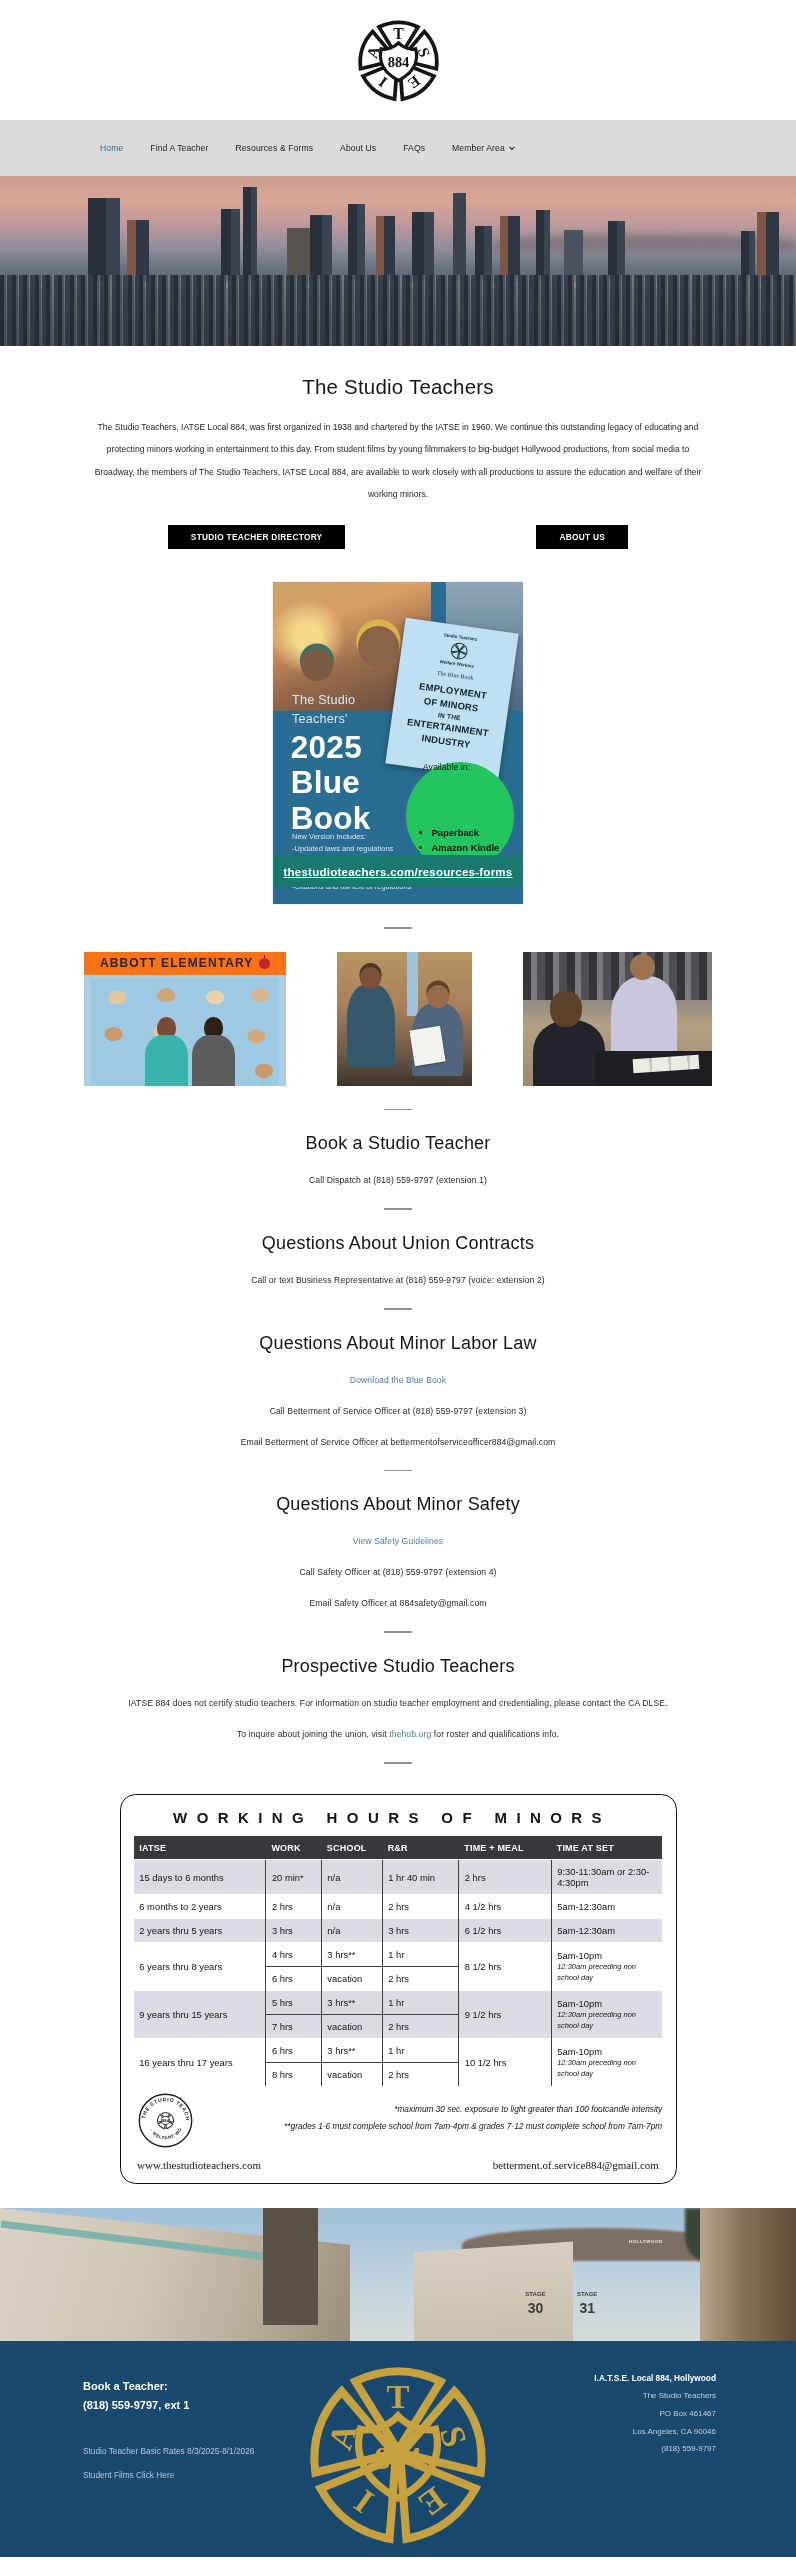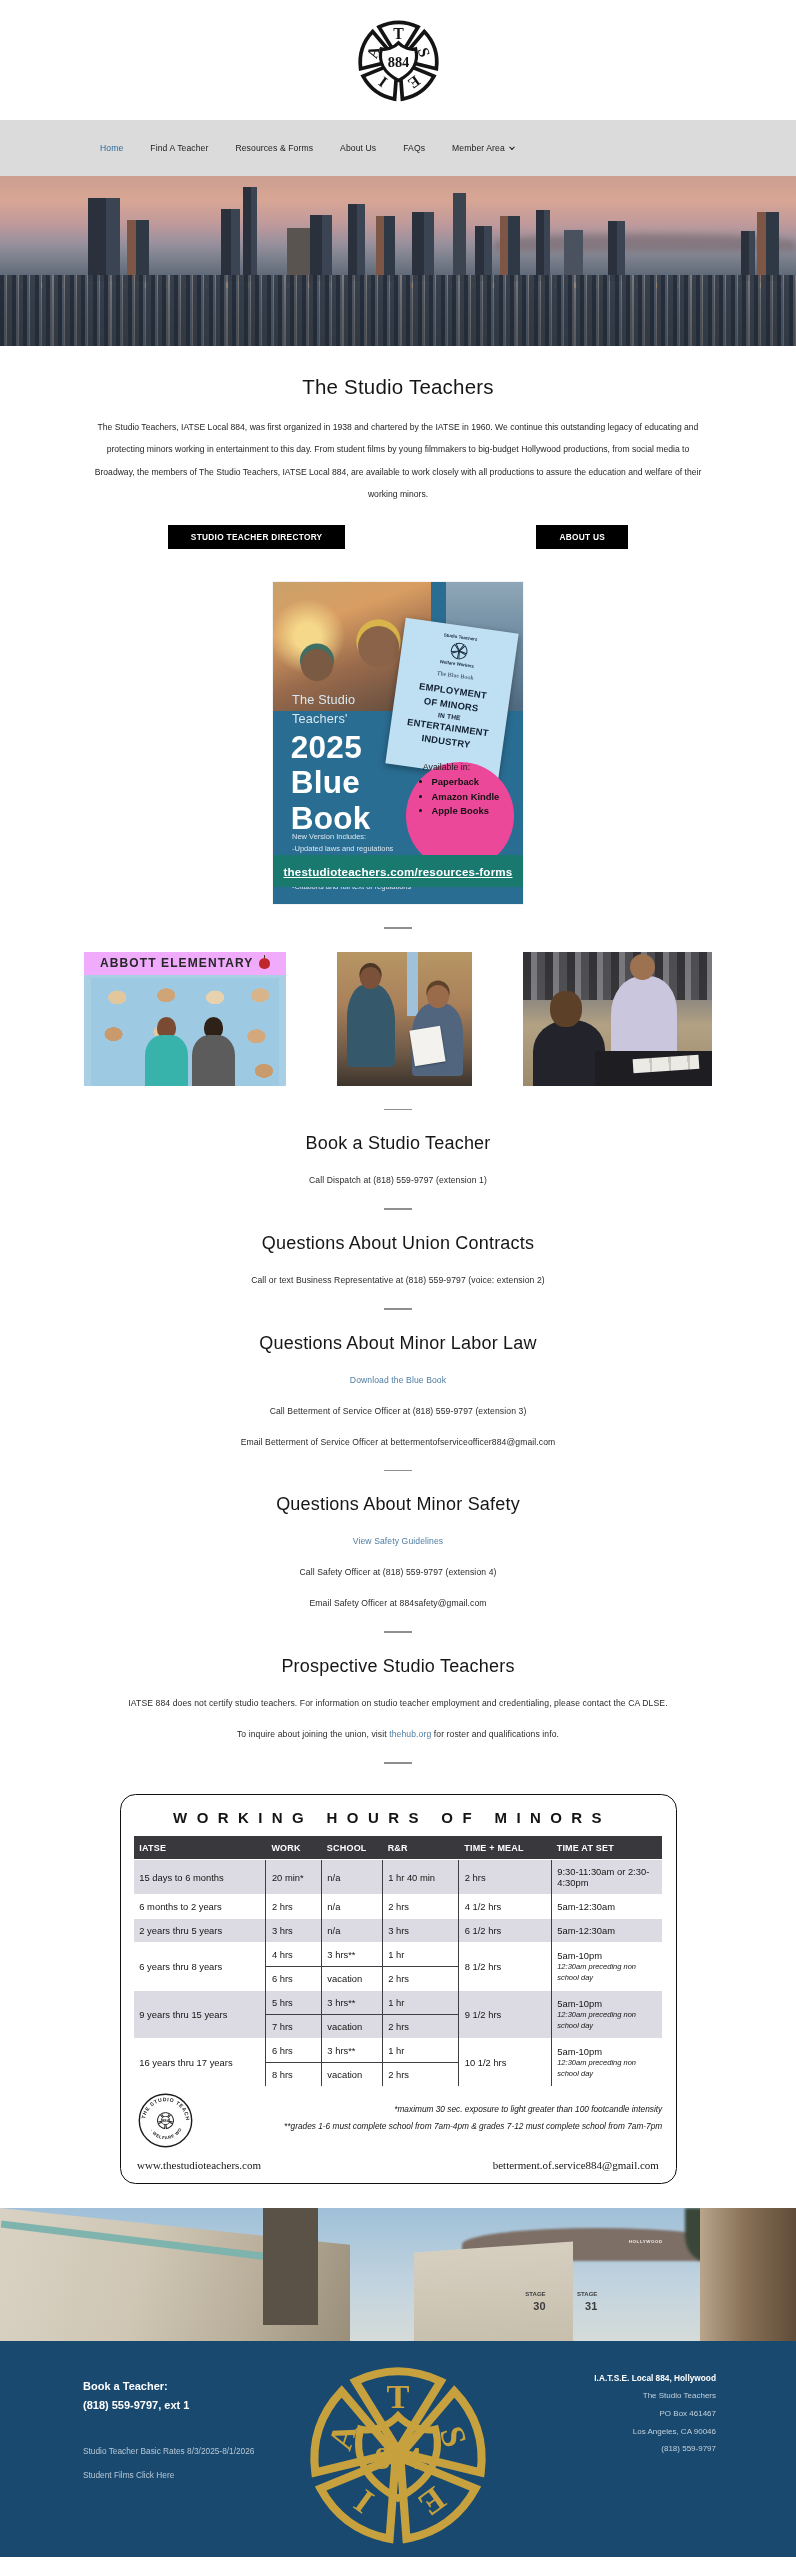--- a/index.html
+++ b/index.html
@@ -55,37 +55,37 @@
   .promo-brand { position:absolute; left:19px; top:109px; color:#d9e8f1; font-size:12.7px; letter-spacing:0.2px; line-height:1.5; }
   .promo-big { position:absolute; left:17.7px; top:148px; color:#fff; font-weight:bold; font-size:31.5px; line-height:1.12; letter-spacing:0.3px; }
   .book-cover { position:absolute; right:14.4px; top:43px; width:114px; height:147px; background:#bfe0f3; transform:rotate(8deg);
     box-shadow:0 2.2px 7.7px rgba(0,0,0,.35); display:flex; flex-direction:column; align-items:center; padding-top:8.8px; }
   .book-cover .mini-mark { color:#17293a; font-size:4.4px; font-weight:bold; text-align:center; line-height:1.4; }
   .book-cover .mini-star { width:19px; height:19px; color:#17293a; margin:1.1px auto; }
   .mini-star .arm { fill:none; stroke:#17293a; stroke-width:10; }
   .book-cover .bb-sub { font-family:"Liberation Serif", serif; color:#17293a; font-size:6px; margin-top:4.4px; }
   .book-cover .bb-title { margin-top:6.6px; text-align:center; color:#101f30; font-weight:bold; font-size:9.4px; line-height:1.45; letter-spacing:0.2px; }
   .book-cover .bb-title .small { font-size:6.6px; }
-  .badge-circle { position:absolute; right:8.8px; top:180px; width:108px; height:108px; border-radius:50%; background:#ec4899;
-    display:flex; flex-direction:column; justify-content:flex-start; padding-left:16.6px; }
+  .badge-circle { position:absolute; right:8.8px; top:180px; width:108px; height:108px; border-radius:50%; background:#22c55e;
+    display:flex; flex-direction:column; justify-content:space-between; padding-left:16.6px; }
   .badge-circle .avail { font-size:8.8px; color:#1c1c1c; margin-bottom:3.3px; }
   .badge-circle ul { list-style:disc; margin-left:8.8px; }
   .badge-circle li { font-size:9.4px; font-weight:bold; color:#111; line-height:1.55; }
   .includes { position:absolute; left:19px; top:249px; color:#d7e7f0; font-size:7.5px; line-height:1.65; }
   .promo-band { position:absolute; left:0; right:0; bottom:16.6px; height:32px; background:#19796f; display:flex; align-items:center; justify-content:center; }
   .promo-band a { color:#fff; font-weight:bold; font-size:11.6px; text-decoration:underline; letter-spacing:0.2px; cursor:pointer; }
 
   
   .divider { width:28px; height:1.7px; background:#8f8f8f; margin:23px auto; }
 
   
   .photo-row { display:flex; justify-content:center; gap:51px; align-items:stretch; height:134px; }
   .photo { position:relative; overflow:hidden; }
   .photo-abbott { width:202px; background:#a9cfe4; }
-  .abbott-band { position:absolute; top:0; left:0; right:0; height:23px; background:#f0abfc; display:flex; align-items:center; justify-content:center; gap:5.5px; }
+  .abbott-band { position:absolute; top:0; left:0; right:0; height:23px; background:#f97316; display:flex; align-items:center; justify-content:center; gap:5.5px; }
   .abbott-band .sign { font-weight:bold; font-size:12px; letter-spacing:1.1px; color:#262626; }
   .apple { width:11px; height:11px; background:#c0272d; border-radius:50% 50% 46% 46%; position:relative; }
   .apple:before { content:""; position:absolute; top:-2.8px; left:5px; width:1.1px; height:3.3px; background:#4a3a22; }
   .abbott-board { position:absolute; top:26.5px; left:6.6px; right:6.6px; bottom:0; background:#9ec9e2;
     background-image:
       radial-gradient(ellipse 14.4px 11px at 14% 18%, #e2c69c 62%, transparent 64%),
       radial-gradient(ellipse 14.4px 11px at 40% 16%, #cfa477 62%, transparent 64%),
       radial-gradient(ellipse 14.4px 11px at 66% 18%, #e8d2ae 62%, transparent 64%),
       radial-gradient(ellipse 14.4px 11px at 90% 16%, #d8b48a 62%, transparent 64%),
       radial-gradient(ellipse 14.4px 11px at 12% 52%, #c89a6c 62%, transparent 64%),
@@ -143,21 +143,21 @@
   .footer-photo { height:133px; position:relative; overflow:hidden; background:#a9c3d6; }
   .fp-sky { position:absolute; inset:0; background:linear-gradient(180deg,#9fc0d8 0%,#c3d4df 60%,#d5dbd8 100%); }
   .fp-hill { position:absolute; left:58%; top:20px; width:34%; height:33px; background:#7d6f66; border-radius:50% 50% 0 0; filter:blur(1.1px); }
   .fp-holly { position:absolute; left:79%; top:31px; font-size:4.4px; font-weight:bold; color:#f0efe8; letter-spacing:0.6px; }
   .fp-wall-left { position:absolute; left:0; top:0; width:44%; height:100%;
     background:linear-gradient(105deg,#d9d2c4 0%,#cfc6b4 40%,#b8ae9a 70%,#978c78 100%); transform:skewY(6deg); transform-origin:top left; }
   .fp-stripe { position:absolute; left:0; top:32px; width:40%; height:6.6px; background:#7fb3ad; transform:rotate(7deg); }
   .fp-door { position:absolute; left:33%; top:0; width:7%; height:88%; background:#5a5246; }
   .fp-mid-bld { position:absolute; left:52%; top:39px; width:20%; height:100%; background:linear-gradient(180deg,#d6cfc0,#c2b9a6); transform:skewY(-4deg); }
   .fp-stage { position:absolute; top:83px; font-size:6px; font-weight:bold; color:#3c3c3c; text-align:center; line-height:1.3; }
-  .fp-stage .num { font-size:11px;text-align:right; }
+  .fp-stage .num { font-size:14px; }
   .fp-stage1 { left:66%; } .fp-stage2 { left:72.5%; }
   .fp-wall-right { position:absolute; right:0; top:0; width:12%; height:100%;
     background:linear-gradient(90deg,#b8a58c 0%,#8a7258 45%,#5f4b38 100%); }
   .fp-palm { position:absolute; right:9%; top:0; width:5%; height:40%; background:#3a4638; filter:blur(1.7px); border-radius:0 0 50% 50%; }
 
   
   .site-footer { height:216px; background:#19496f; position:relative; overflow:hidden; color:#fff; }
   .f-left { position:absolute; left:83px; top:36px; }
   .f-book { font-size:11px; font-weight:bold; line-height:1.75; color:#fff; }
   .f-links { margin-top:23px; }

